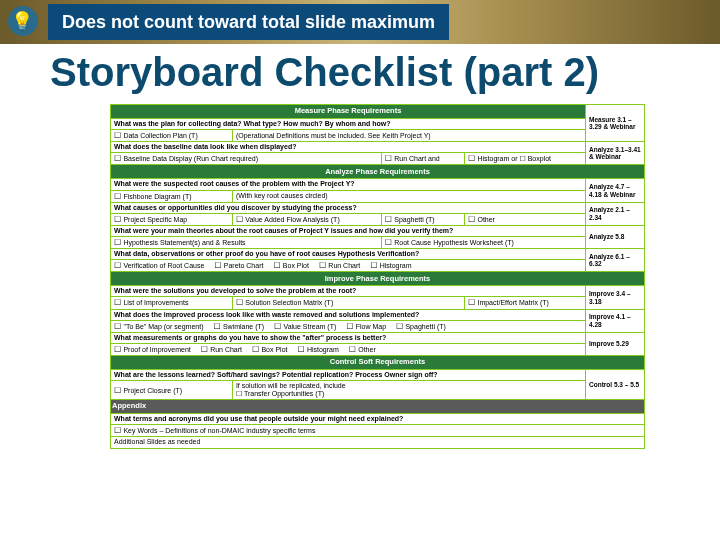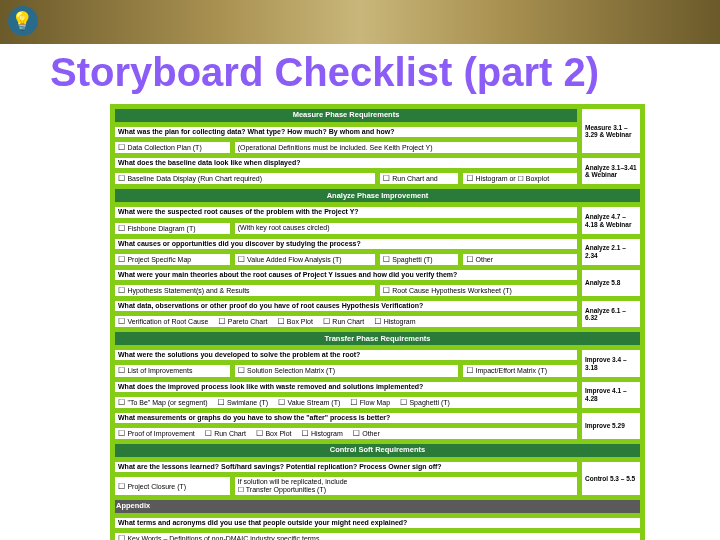--- a/index.html
+++ b/index.html
@@ -1,38 +1,39 @@
 <!DOCTYPE html>
 <html><head>
 <meta charset="utf-8">
 <style>
 html,body{margin:0;padding:0;font-family:Arial,Helvetica,sans-serif;background:#fff;width:720px;height:540px;overflow:hidden}
 .slide{position:relative;width:720px;height:540px}
 .hdr-bg{position:absolute;top:0;left:0;width:720px;height:44px;background:linear-gradient(90deg,#6b5a2a 0%,#a89050 30%,#c9b67a 50%,#a89050 70%,#6b5a2a 100%);}
 .bulb{position:absolute;top:6px;left:8px;width:30px;height:30px;border-radius:50%;background:#2a6b8c;display:flex;align-items:center;justify-content:center;color:#fff;font-size:18px}
 .banner{position:absolute;top:4px;left:48px;height:36px;background:#0c4a7a;color:#fff;font-weight:bold;font-size:18px;display:flex;align-items:center;padding:0 14px}
-.title{position:absolute;top:50px;left:50px;font-size:40px;font-weight:bold;color:#8b5cf6}
+.title{position:absolute;top:50px;left:50px;font-size:40px;font-weight:bold;color:#0c4a6e}
 .tbl-wrap{position:absolute;top:104px;left:110px;width:535px}
 table{border-collapse:collapse;width:100%}
-td,th{border:5px solid #84cc16;font-size:7px;line-height:1.15;vertical-align:middle}
+td,th{border:1px solid #84cc16;font-size:7px;line-height:1.15;vertical-align:middle}
 .sec{background:#2a7a3a;color:#fff;font-weight:bold;text-align:center;font-size:7.5px;height:11px}
 .app{background:#5a5a5a;color:#fff;font-weight:bold;text-align:left;font-size:7.5px;height:11px}
 .q{background:#fff;font-weight:bold;padding:1px 3px}
 .items{background:#fff;padding:1px 3px}
 .ref{background:#fff;font-weight:bold;padding:1px 3px;font-size:6.5px;text-align:left;width:52px}
 .cb{display:inline-block}
 .cb::before{content:"☐ ";font-size:8px}
 .mul span{display:inline-block;margin-right:10px}
 </style>
 </head>
 <body>
 
 <div class="slide">
  <div class="hdr-bg"></div>
  <div class="bulb">💡</div>
+ <div class="banner">Does not count toward total slide maximum</div>
  <div class="title">Storyboard Checklist (part 2)</div>
 
  <div class="tbl-wrap">
   <table>
    <tbody>
           <tr>
             <td class="sec" colspan="4">Measure Phase Requirements</td>
             <td class="ref" rowspan="3">Measure 3.1 – 3.29 &amp; Webinar</td>
           </tr>
    <tr>
@@ -47,21 +48,21 @@
             <td class="q" colspan="4">What does the baseline data look like when displayed?</td>
             <td class="ref" rowspan="2">Analyze 3.1–3.41 &amp; Webinar</td>
           </tr>
    <tr>
             <td class="items" colspan="2"><span class="cb">Baseline Data Display (Run Chart required)</span></td>
             <td class="items"><span class="cb">Run Chart and</span></td>
             <td class="items"><span class="cb">Histogram or ☐ Boxplot</span></td>
           </tr>
 
    <tr>
-            <td class="sec" colspan="5">Analyze Phase Improvement</td>
+            <td class="sec" colspan="5">Analyze Phase Requirements</td>
           </tr>
    <tr>
             <td class="q" colspan="4">What were the suspected root causes of the problem with the Project Y?</td>
             <td class="ref" rowspan="2">Analyze 4.7 – 4.18 &amp; Webinar</td>
           </tr>
    <tr>
             <td class="items"><span class="cb">Fishbone Diagram (T)</span></td>
             <td class="items" colspan="3">(With key root causes circled)</td>
           </tr>
 
@@ -87,21 +88,21 @@
 
    <tr>
             <td class="q" colspan="4">What data, observations or other proof do you have of root causes Hypothesis Verification?</td>
             <td class="ref" rowspan="2">Analyze 6.1 – 6.32</td>
           </tr>
    <tr>
             <td class="items mul" colspan="4"><span class="cb">Verification of Root Cause</span><span class="cb">Pareto Chart</span><span class="cb">Box Plot</span><span class="cb">Run Chart</span><span class="cb">Histogram</span></td>
           </tr>
 
    <tr>
-            <td class="sec" colspan="5">Transfer Phase Requirements</td>
+            <td class="sec" colspan="5">Improve Phase Requirements</td>
           </tr>
    <tr>
             <td class="q" colspan="4">What were the solutions you developed to solve the problem at the root?</td>
             <td class="ref" rowspan="2">Improve 3.4 – 3.18</td>
           </tr>
    <tr>
             <td class="items"><span class="cb">List of Improvements</span></td>
             <td class="items" colspan="2"><span class="cb">Solution Selection Matrix (T)</span></td>
             <td class="items"><span class="cb">Impact/Effort Matrix (T)</span></td>
           </tr>

